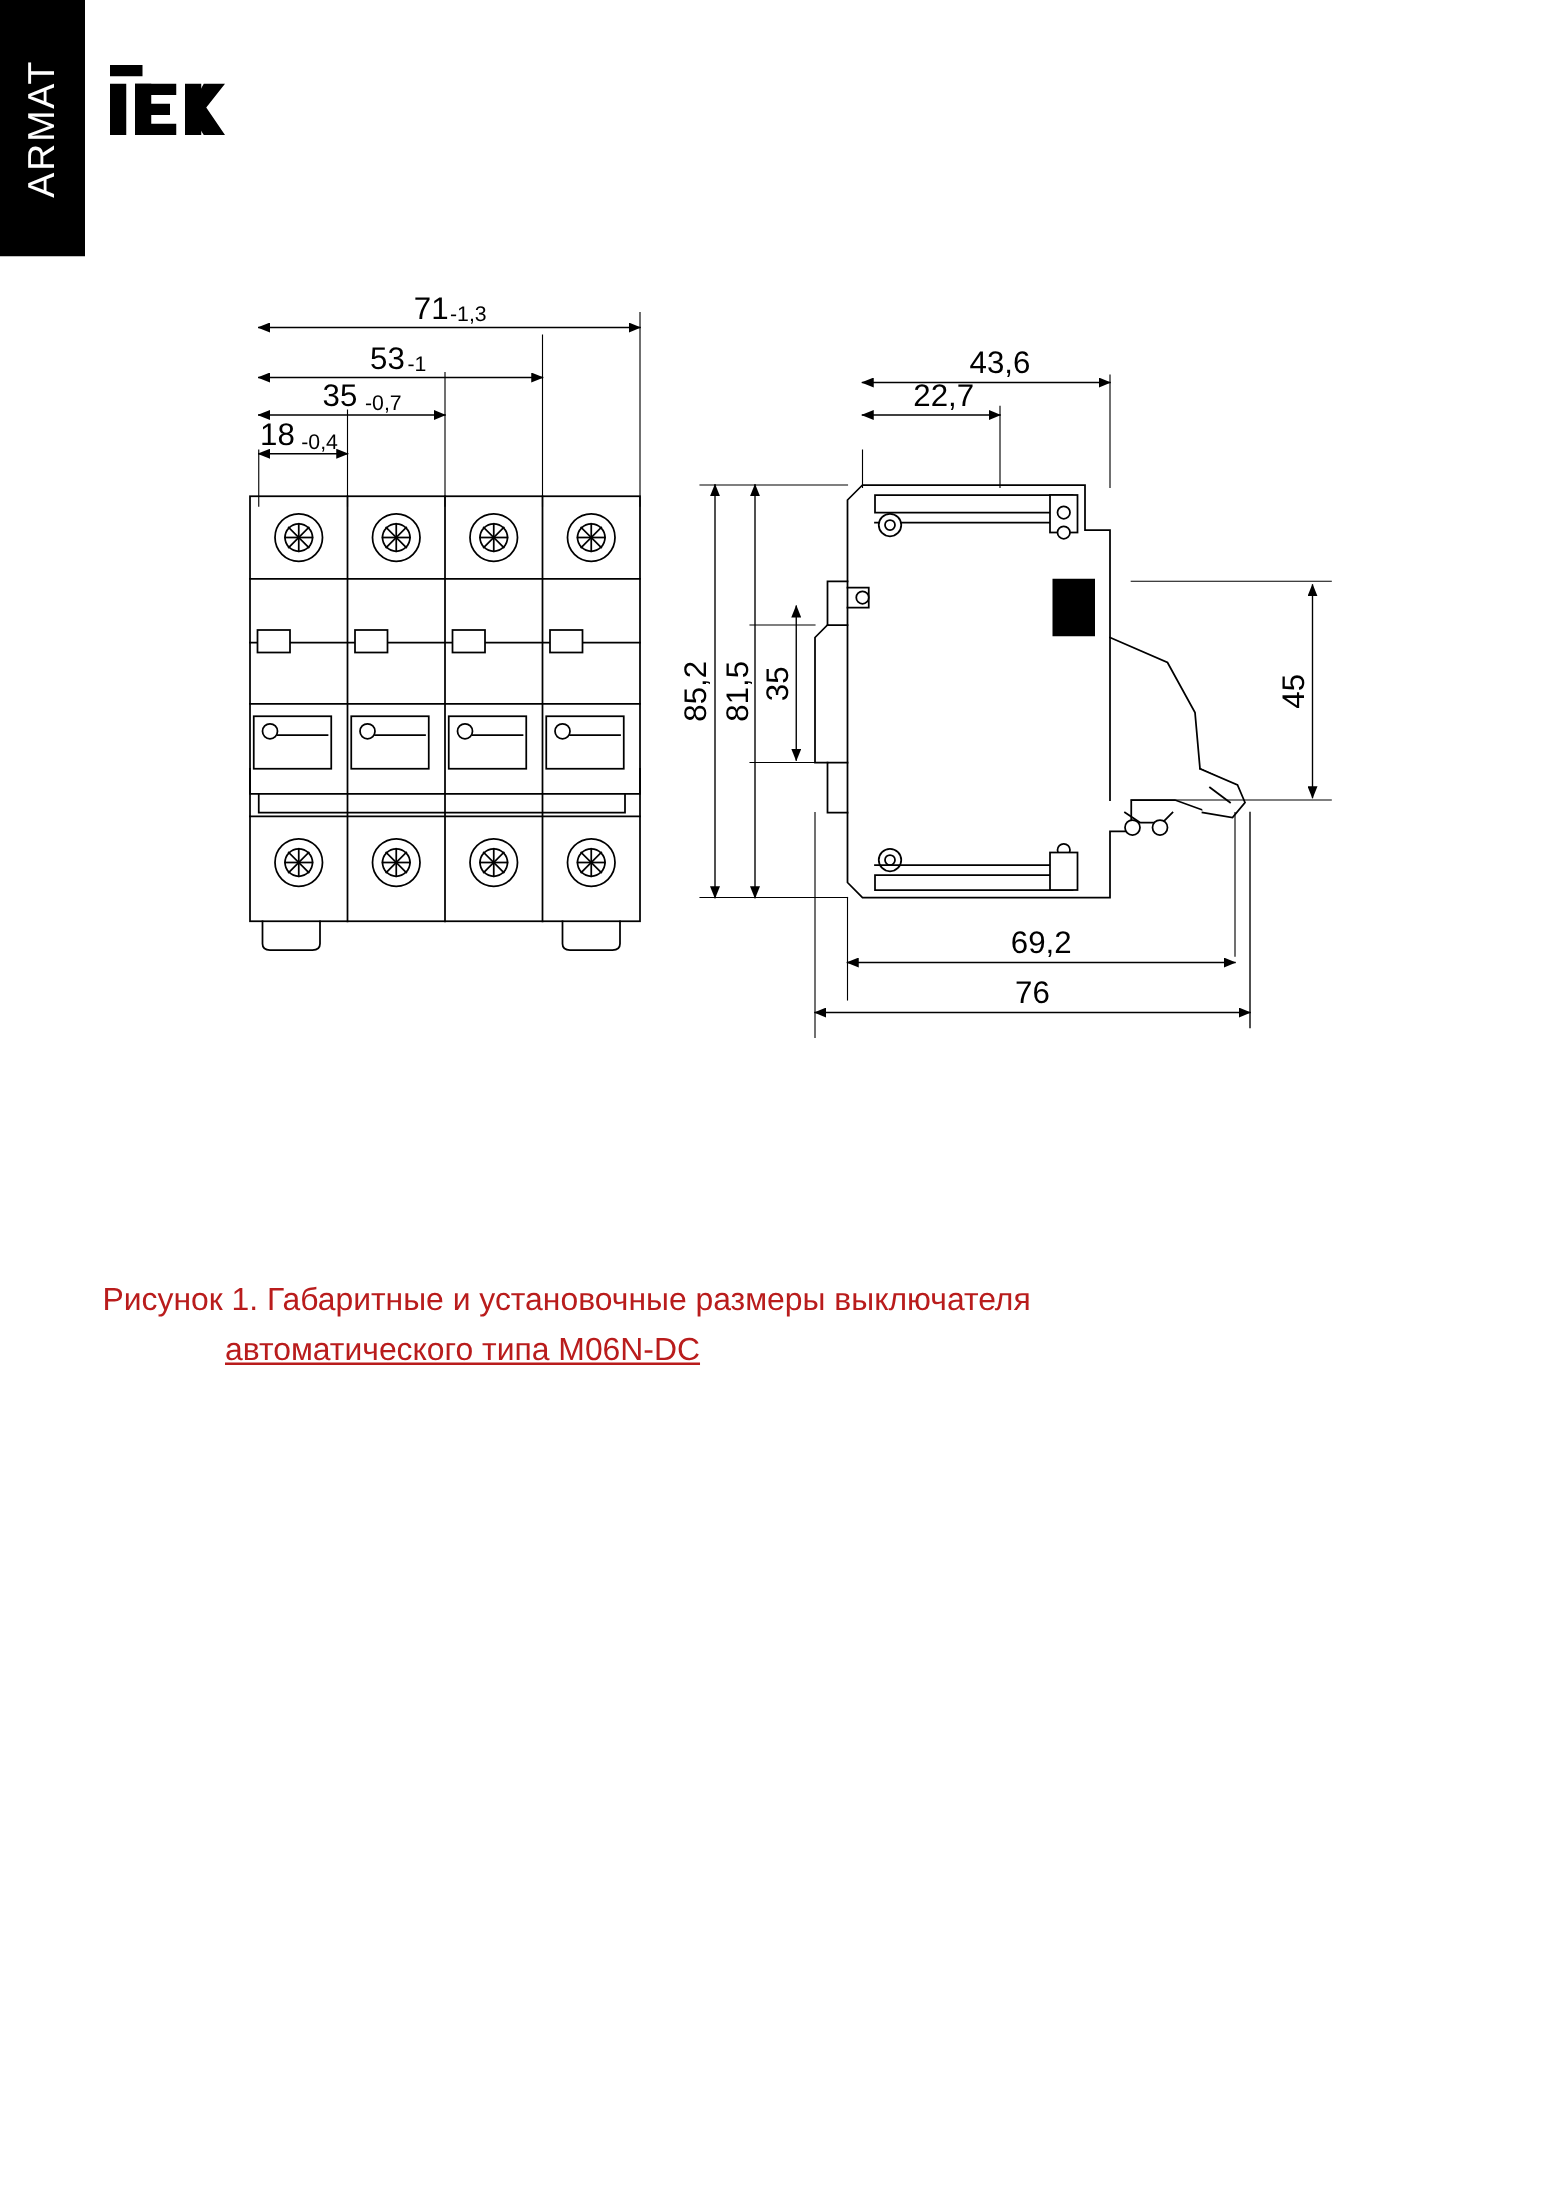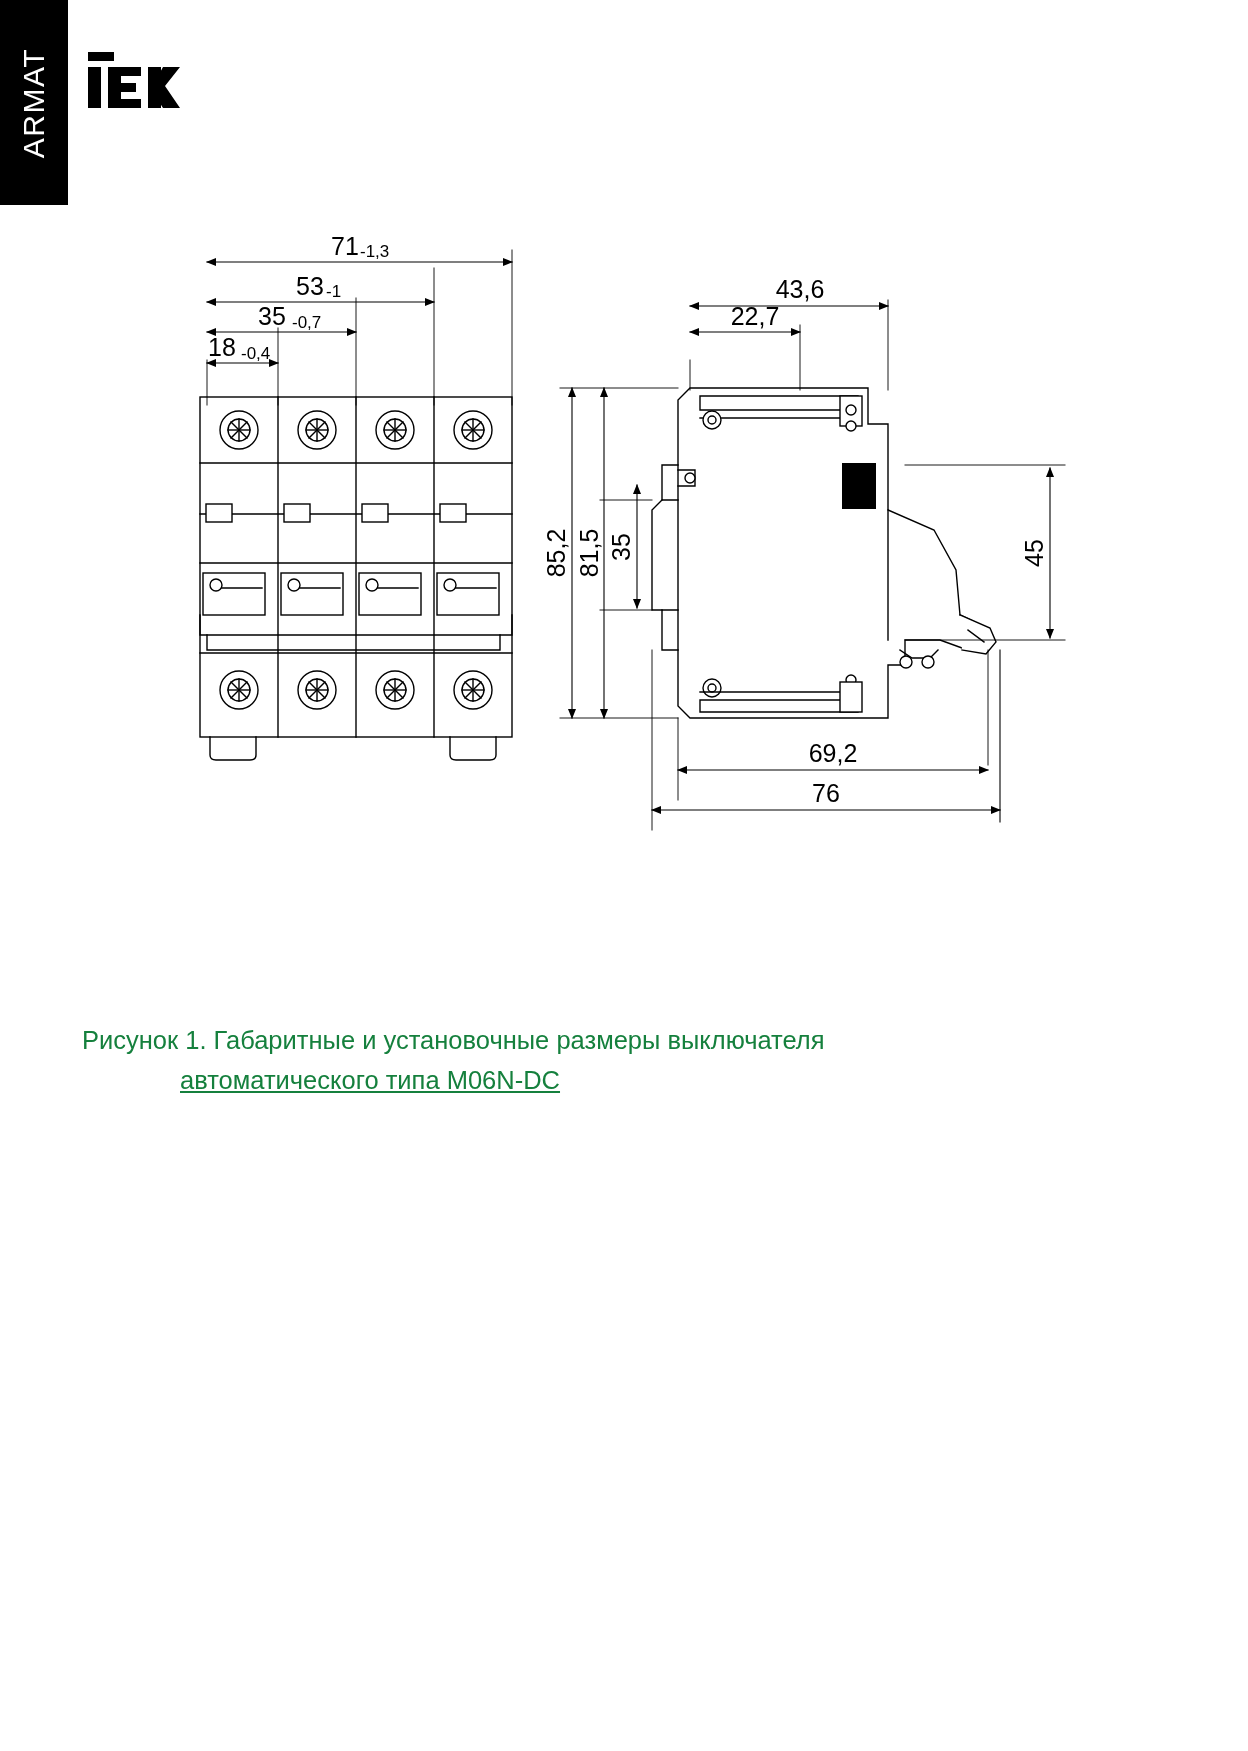--- a/index.html
+++ b/index.html
@@ -56,21 +56,21 @@
   }
 
   
   .caption {
     position: absolute;
     left: 82px;
     top: 1020px;
     width: 1000px;
     font-size: 25.5px;
     line-height: 40px;
-    color: #15803d;
+    color: #b91c1c;
   }
   .caption .line2 {
     display: block;
     padding-left: 98px;
     text-decoration: underline;
   }
 
   svg text {
     font-family: "Liberation Sans", sans-serif;
     fill: #000000;

